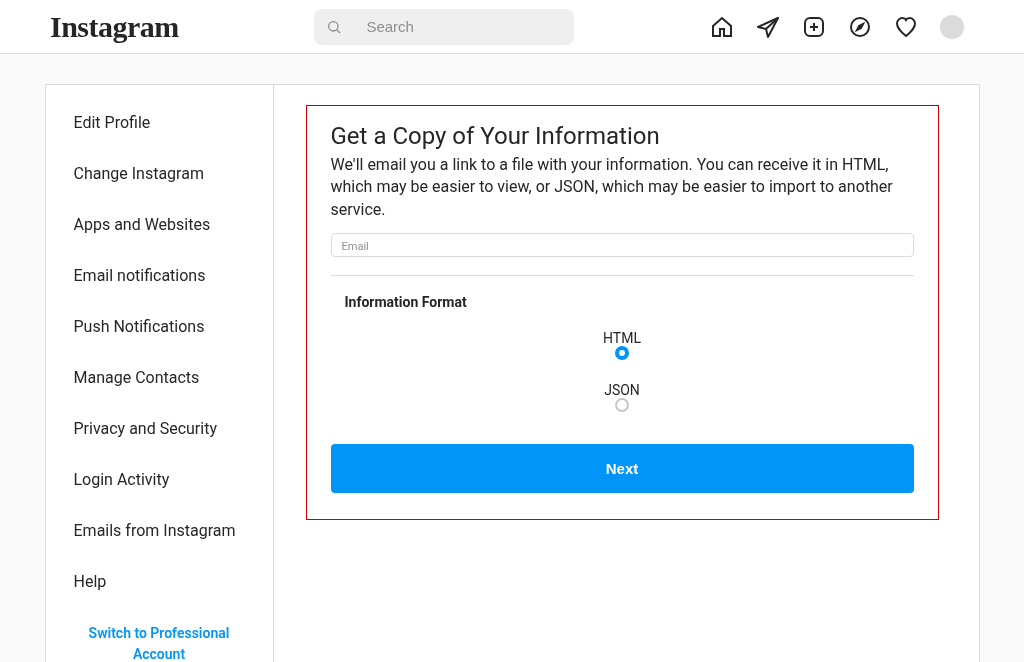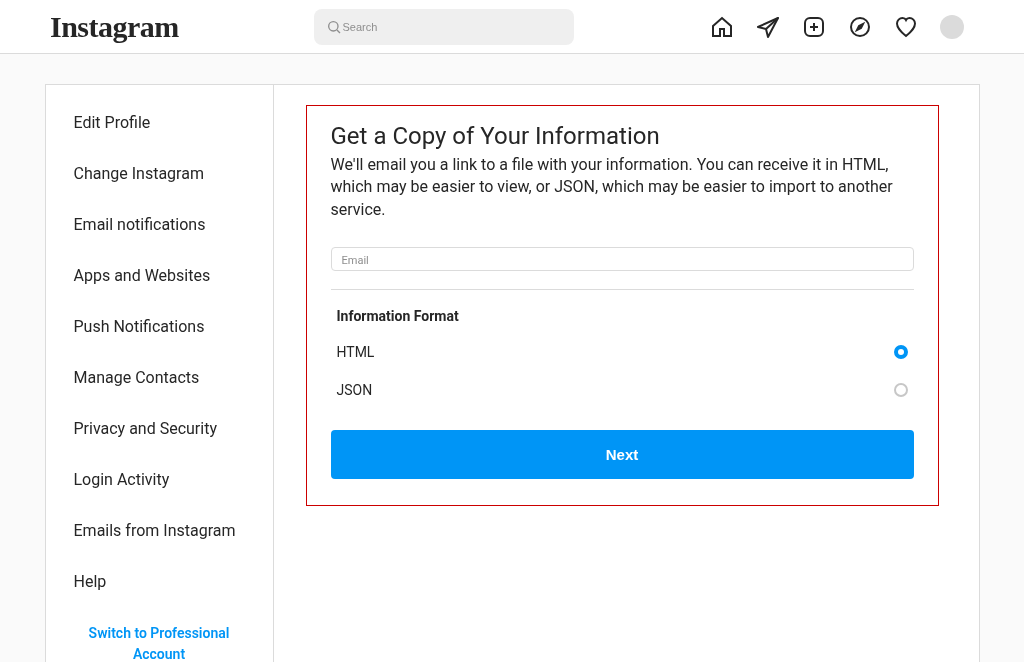--- a/index.html
+++ b/index.html
@@ -27,22 +27,22 @@
     .search-wrap {
       position: relative;
       flex: 0 0 260px;
     }
     .search {
       width: 100%;
       background: #efefef;
       border: none;
       border-radius: 8px;
       height: 36px;
-      padding: 0 14px 0 28px;
-      font-size: 11px;
+      padding: 0 14px 0 52px;
+      font-size: 15px;
       color: #8e8e8e;
     }
     .search::placeholder { color: #8e8e8e; }
     .search-icon {
       position: absolute;
       left: 12px;
       top: 50%;
       transform: translateY(-50%);
       width: 16px;
       height: 16px;
@@ -102,21 +102,21 @@
     .page-title {
       font-size: 24px;
       font-weight: 400;
       color: #262626;
       margin-bottom: 4px;
     }
     .page-desc {
       font-size: 16px;
       color: #262626;
       line-height: 1.4;
-      margin-bottom: 26px;
+      margin-bottom: 12px;
     }
     .email-field {
       border: 1px solid #dbdbdb;
       border-radius: 4px;
       padding: 6px 10px;
       height: 24px;
       display: flex;
       align-items: flex-start;
       margin-bottom: 18px;
     }
@@ -127,29 +127,30 @@
     .divider {
       height: 1px;
       background: #dbdbdb;
       margin-bottom: 18px;
     }
     .section-label {
       font-size: 14px;
       font-weight: 700;
       color: #262626;
       margin-bottom: 14px;
-      margin-left: 6px;
+      margin-left: 14px;
     }
     .format-row {
       display: flex;
       align-items: center;
       justify-content: space-between;
       padding: 6px 6px 16px 6px;
       font-size: 14px;
       cursor: pointer;
+      flex-direction: column;
     }
     .radio {
       width: 14px;
       height: 14px;
       border-radius: 50%;
       border: 2px solid #c7c7c7;
       display: block;
     }
     .radio.selected {
       border: 4px solid #0095f6;
@@ -212,22 +213,22 @@
       </span>
     <span class="avatar"></span>
   </div>
 </div>
 
 <div class="container">
 
   <nav class="sidebar">
     <a class="sidebar-item">Edit Profile</a>
     <a class="sidebar-item">Change Instagram</a>
+    <a class="sidebar-item">Apps and Websites</a>
     <a class="sidebar-item">Email notifications</a>
-    <a class="sidebar-item">Apps and Websites</a>
     <a class="sidebar-item">Push Notifications</a>
     <a class="sidebar-item">Manage Contacts</a>
     <a class="sidebar-item">Privacy and Security</a>
     <a class="sidebar-item">Login Activity</a>
     <a class="sidebar-item">Emails from Instagram</a>
     <a class="sidebar-item">Help</a>
     <a class="switch-link">Switch to Professional Account</a>
   </nav>
 
   <div class="main">

